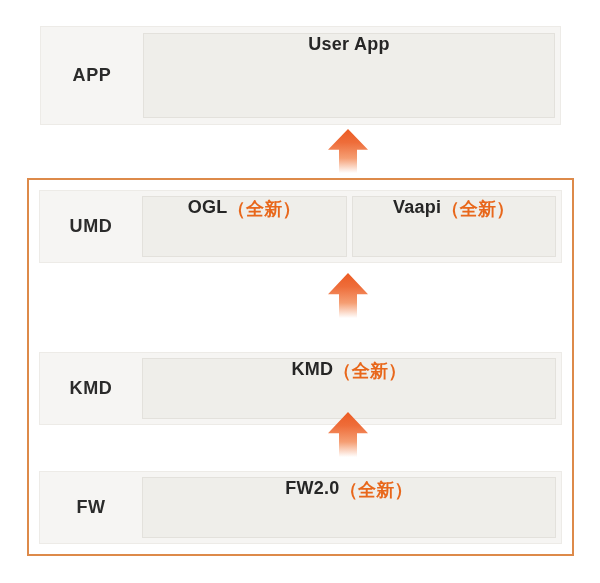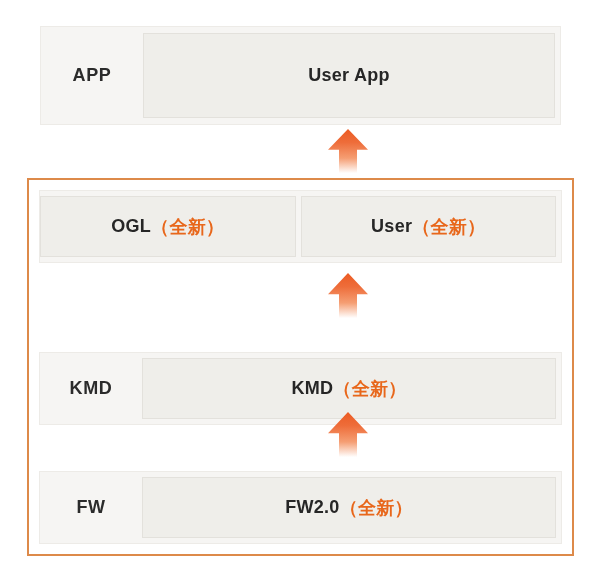--- a/index.html
+++ b/index.html
@@ -52,21 +52,20 @@
     flex: 1;
     display: flex;
     gap: 5px;
     padding: 5px 5px 5px 0;
   }
   .row-app .row-content { padding: 6px 5px 6px 0; }
 
   .box {
     flex: 1;
     display: flex;
-    align-items: center;
     justify-content: center;
     box-sizing: border-box;
     background: var(--box-bg, #efeeea);
     border: 1px solid #e3e1dc;
     font-size: 18px;
     font-weight: bold;
     color: #262626;
     letter-spacing: 0.3px;
     white-space: nowrap;
   }
@@ -101,27 +100,28 @@
           <span class="accent"></span>
       </div>
     </div>
   </div>
 
   <div class="arrow arrow-1"></div>
 
   <div class="container-outline"></div>
 
   <div class="row row-umd">
+    <div class="row-label">UMD</div>
     <div class="row-content">
       <div class="box">
         <span>OGL</span>
           <span class="accent">（全新）</span>
       </div>
       <div class="box">
-        <span>User</span>
+        <span>Vaapi</span>
           <span class="accent">（全新）</span>
       </div>
     </div>
   </div>
 
   <div class="arrow arrow-2"></div>
 
   <div class="row row-kmd">
     <div class="row-label">KMD</div>
     <div class="row-content">

